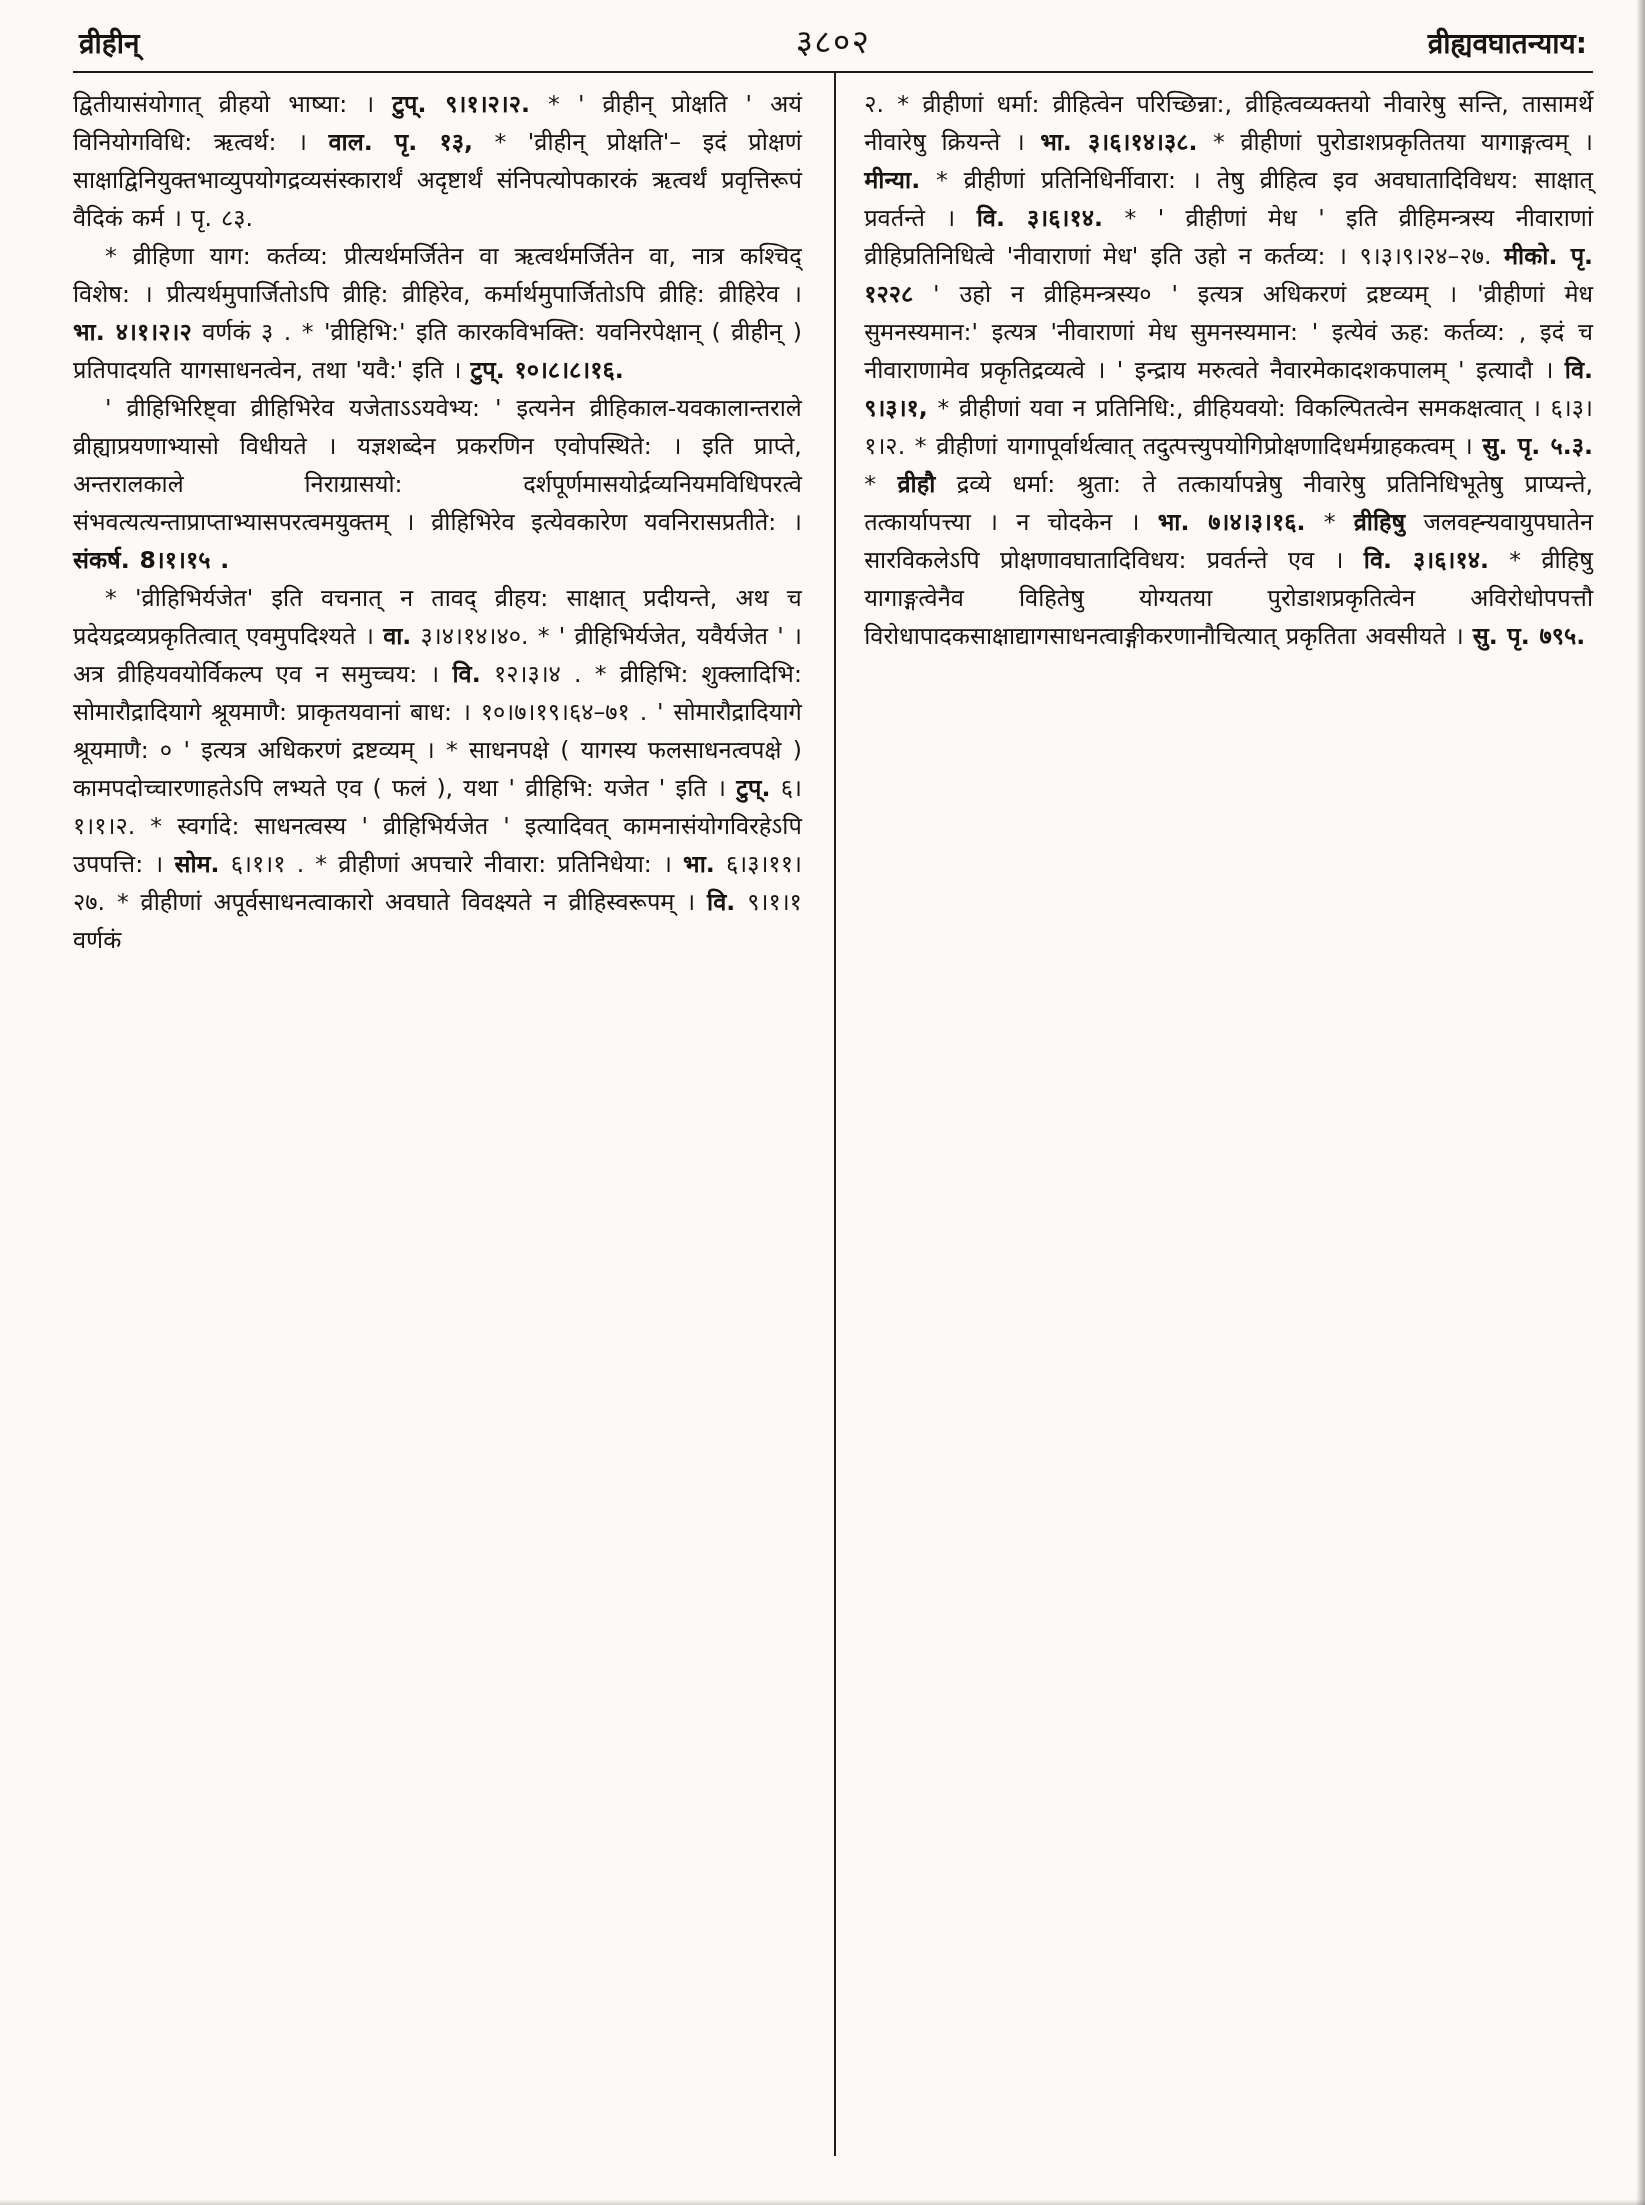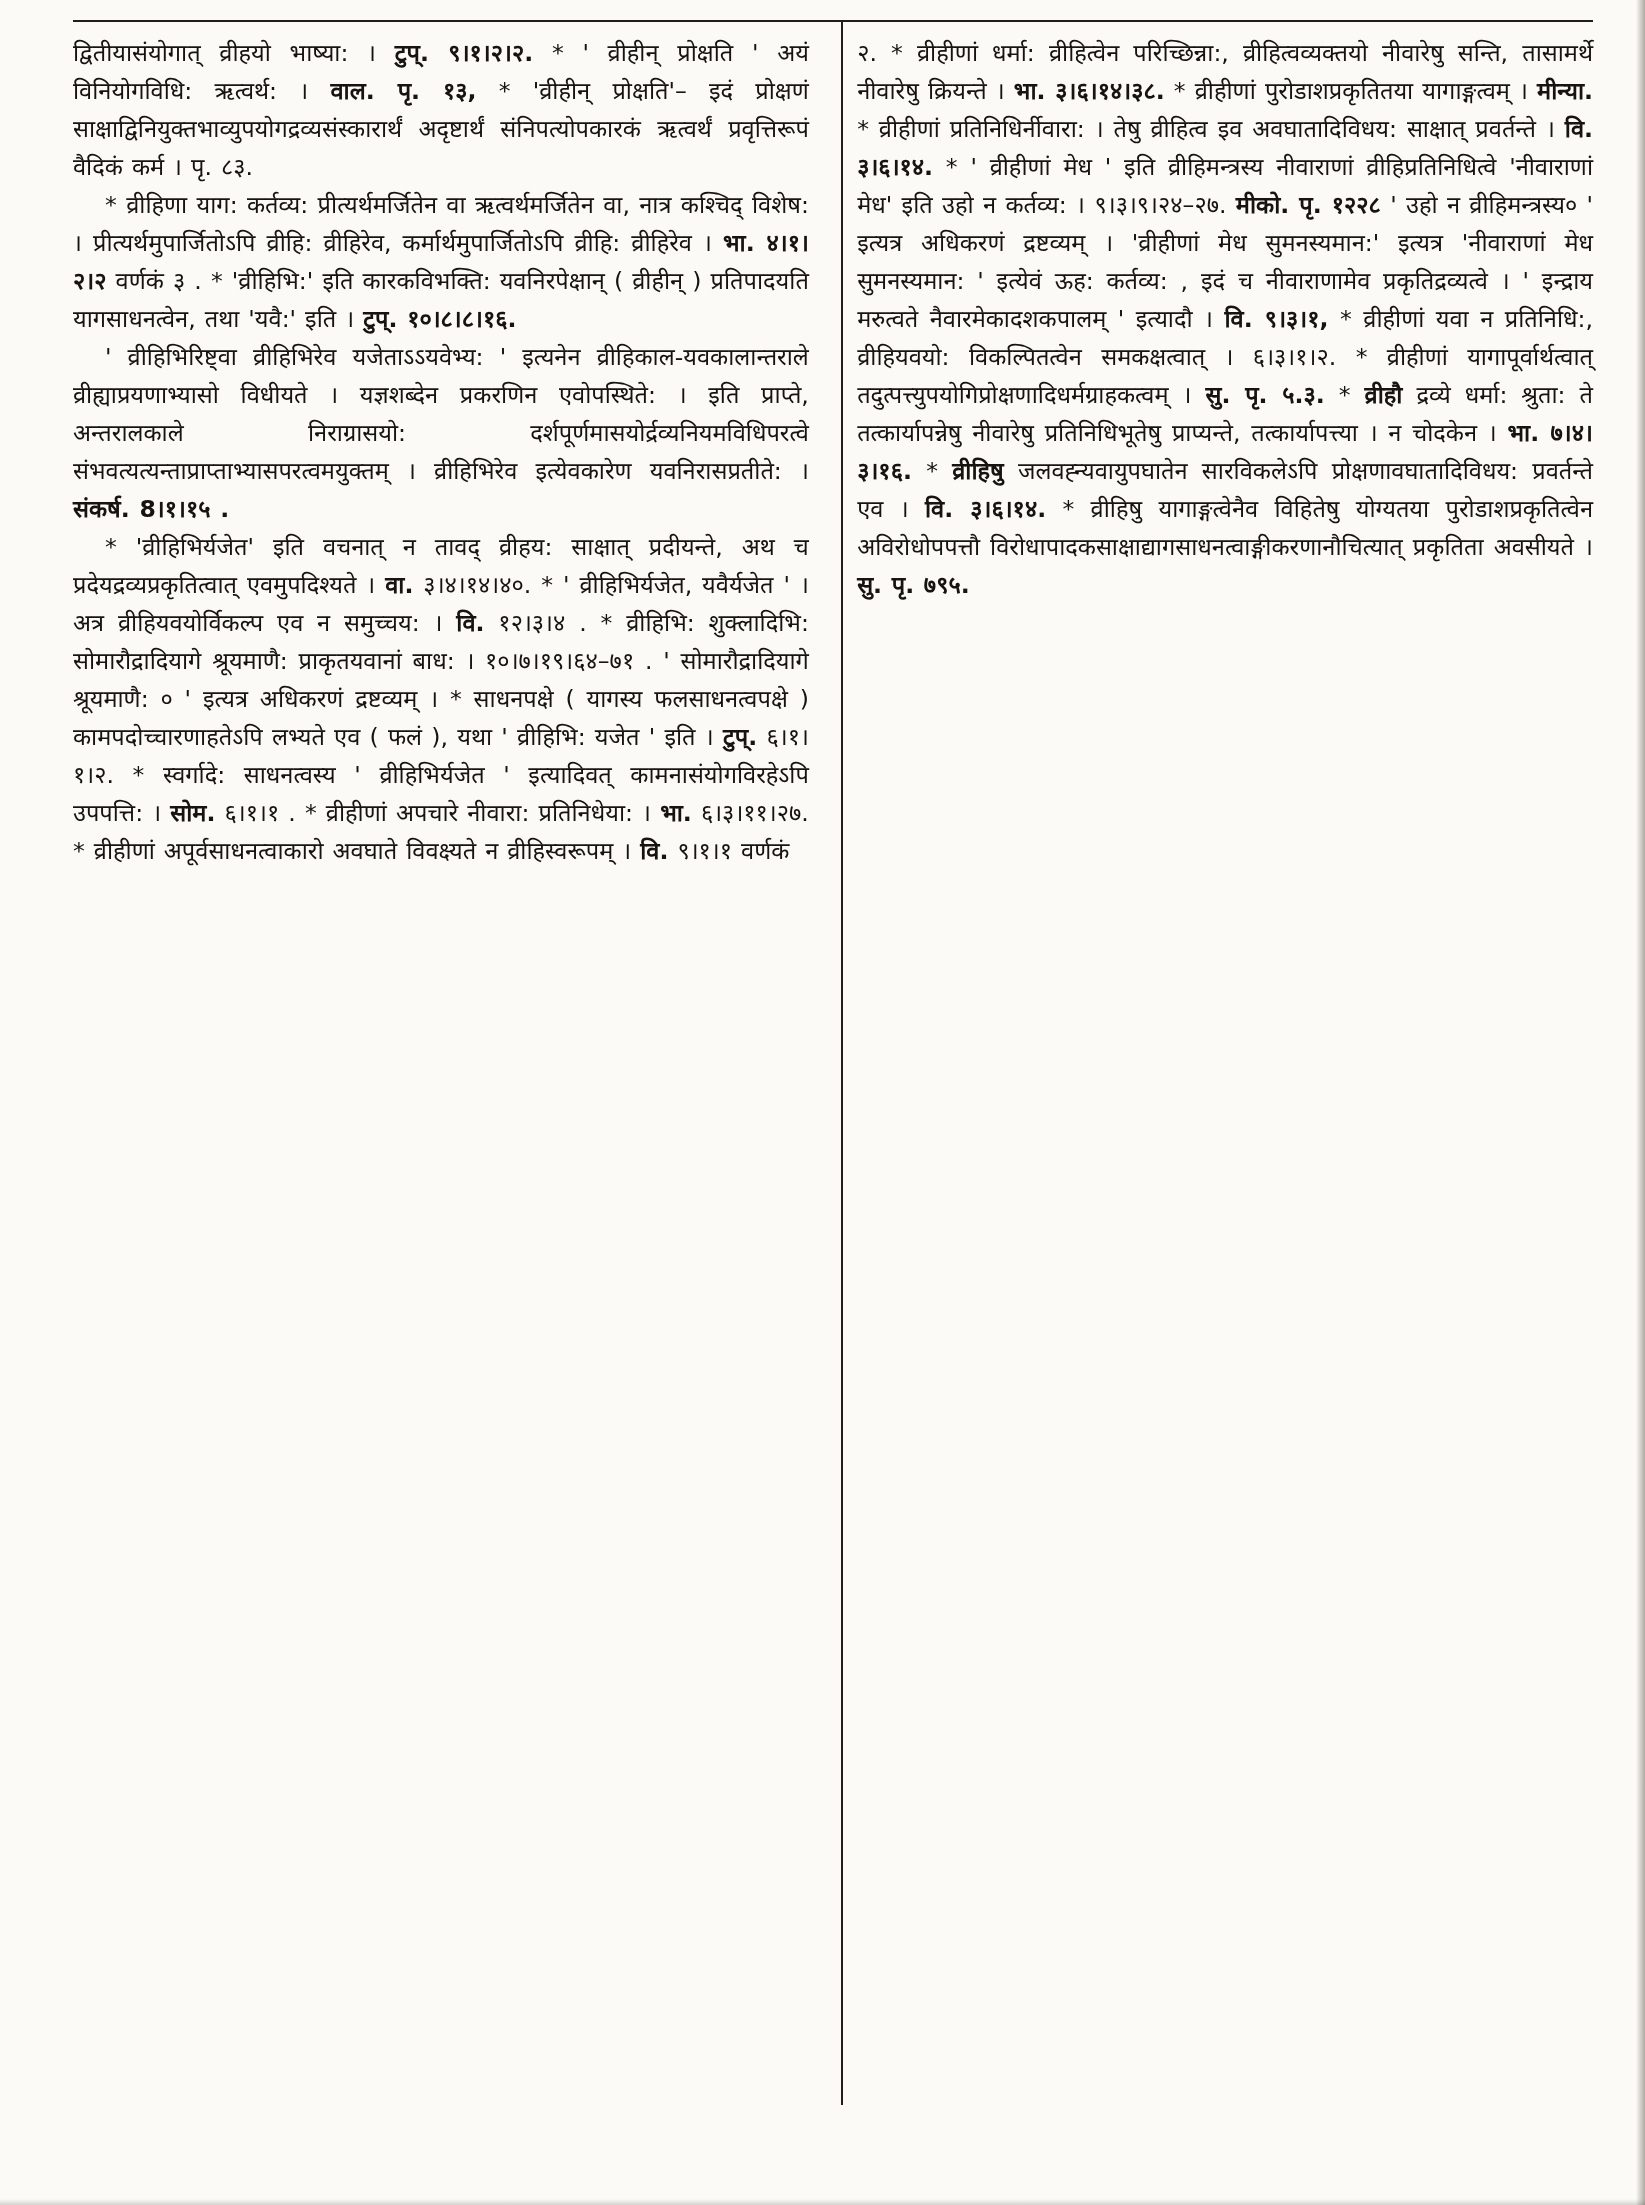--- a/index.html
+++ b/index.html
@@ -34,21 +34,21 @@
   }
   .col {
     flex:1 1 0;
     padding-top:12px;
     font-size:23.6px;
     line-height:38px;
     text-align:justify;
     word-spacing:1.5px;
   }
   .col.left  { padding-right:32px; }
-  .col.right { padding-left:14px; }
+  .col.right { padding-left:28px; }
   .col-divider {
     width:2.3px;
     background:#211d17;
     margin-top:0;
   }
   .para { margin:0; text-indent:32px; }
   .para.noindent { text-indent:0; }
   .para.nyaya { text-indent:49px; }
   .para.gap { margin-top:38px; }
   .bold { font-weight:700; }
@@ -63,20 +63,25 @@
     width:100%; height:6px;
     background:linear-gradient(to top, rgba(45,38,28,0.18), rgba(45,38,28,0));
     pointer-events:none;
   }
 </style>
 </head>
 <body>
 
 <div class="page">
 
+  <div class="header">
+    <span class="h-left">व्रीहीन्</span>
+    <span class="h-center">३८०२</span>
+    <span class="h-right">व्रीह्यवघातन्याय:</span>
+  </div>
 
   <div class="header-rule"></div>
 
   <div class="columns">
     <div class="col left">
         <p class="para noindent"><span>द्वितीयासंयोगात् व्रीहयो भाष्या: । </span><span class="bold">टुप्. ९।१।२।२.</span><span> * ' व्रीहीन् प्रोक्षति ' अयं विनियोगविधि: ऋत्वर्थ: । </span><span class="bold">वाल. पृ. १३,</span><span> * 'व्रीहीन् प्रोक्षति'– इदं प्रोक्षणं साक्षाद्विनियुक्तभाव्युपयोगद्रव्यसंस्कारार्थं अदृष्टार्थं संनिपत्योपकारकं ऋत्वर्थं प्रवृत्तिरूपं वैदिकं कर्म । पृ. ८३.</span></p>
         <p class="para"><span>* व्रीहिणा याग: कर्तव्य: प्रीत्यर्थमर्जितेन वा ऋत्वर्थमर्जितेन वा, नात्र कश्चिद् विशेष: । प्रीत्यर्थमुपार्जितोऽपि व्रीहि: व्रीहिरेव, कर्मार्थमुपार्जितोऽपि व्रीहि: व्रीहिरेव । </span><span class="bold">भा. ४।१।२।२</span><span> वर्णकं ३ . * 'व्रीहिभि:' इति कारकविभक्ति: यवनिरपेक्षान् ( व्रीहीन् ) प्रतिपादयति यागसाधनत्वेन, तथा 'यवै:' इति । </span><span class="bold">टुप्. १०।८।८।१६.</span></p>
         <p class="para"><span>' व्रीहिभिरिष्ट्वा व्रीहिभिरेव यजेताऽऽयवेभ्य: ' इत्यनेन व्रीहिकाल-यवकालान्तराले व्रीह्याप्रयणाभ्यासो विधीयते । यज्ञशब्देन प्रकरणिन एवोपस्थिते: । इति प्राप्ते, अन्तरालकाले निराग्रासयो: दर्शपूर्णमासयोर्द्रव्यनियमविधिपरत्वे संभवत्यत्यन्ताप्राप्ताभ्यासपरत्वमयुक्तम् । व्रीहिभिरेव इत्येवकारेण यवनिरासप्रतीते: । </span><span class="bold">संकर्ष. 8।१।१५ .</span></p>
         <p class="para"><span>* 'व्रीहिभिर्यजेत' इति वचनात् न तावद् व्रीहय: साक्षात् प्रदीयन्ते, अथ च प्रदेयद्रव्यप्रकृतित्वात् एवमुपदिश्यते । </span><span class="bold">वा.</span><span> ३।४।१४।४०. * ' व्रीहिभिर्यजेत, यवैर्यजेत ' । अत्र व्रीहियवयोर्विकल्प एव न समुच्चय: । </span><span class="bold">वि.</span><span> १२।३।४ . * व्रीहिभि: शुक्लादिभि: सोमारौद्रादियागे श्रूयमाणै: प्राकृतयवानां बाध: । १०।७।१९।६४–७१ . ' सोमारौद्रादियागे श्रूयमाणै: ० ' इत्यत्र अधिकरणं द्रष्टव्यम् । * साधनपक्षे ( यागस्य फलसाधनत्वपक्षे ) कामपदोच्चारणाहतेऽपि लभ्यते एव ( फलं ), यथा ' व्रीहिभि: यजेत ' इति । </span><span class="bold">टुप्.</span><span> ६।१।१।२. * स्वर्गादे: साधनत्वस्य ' व्रीहिभिर्यजेत ' इत्यादिवत् कामनासंयोगविरहेऽपि उपपत्ति: । </span><span class="bold">सोम.</span><span> ६।१।१ . * व्रीहीणां अपचारे नीवारा: प्रतिनिधेया: । </span><span class="bold">भा.</span><span> ६।३।११।२७. * व्रीहीणां अपूर्वसाधनत्वाकारो अवघाते विवक्ष्यते न व्रीहिस्वरूपम् । </span><span class="bold">वि.</span><span> ९।१।१ वर्णकं</span></p>
       </div>

